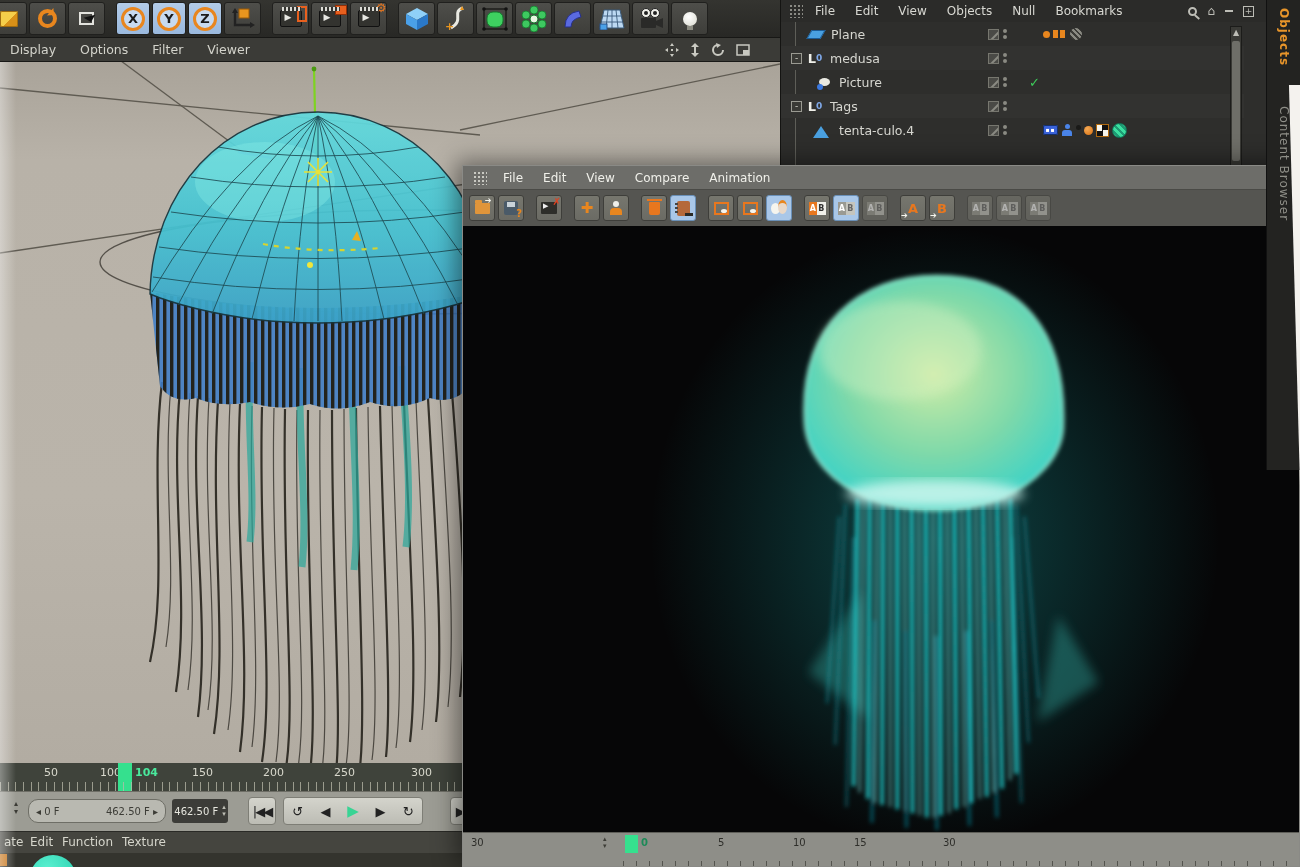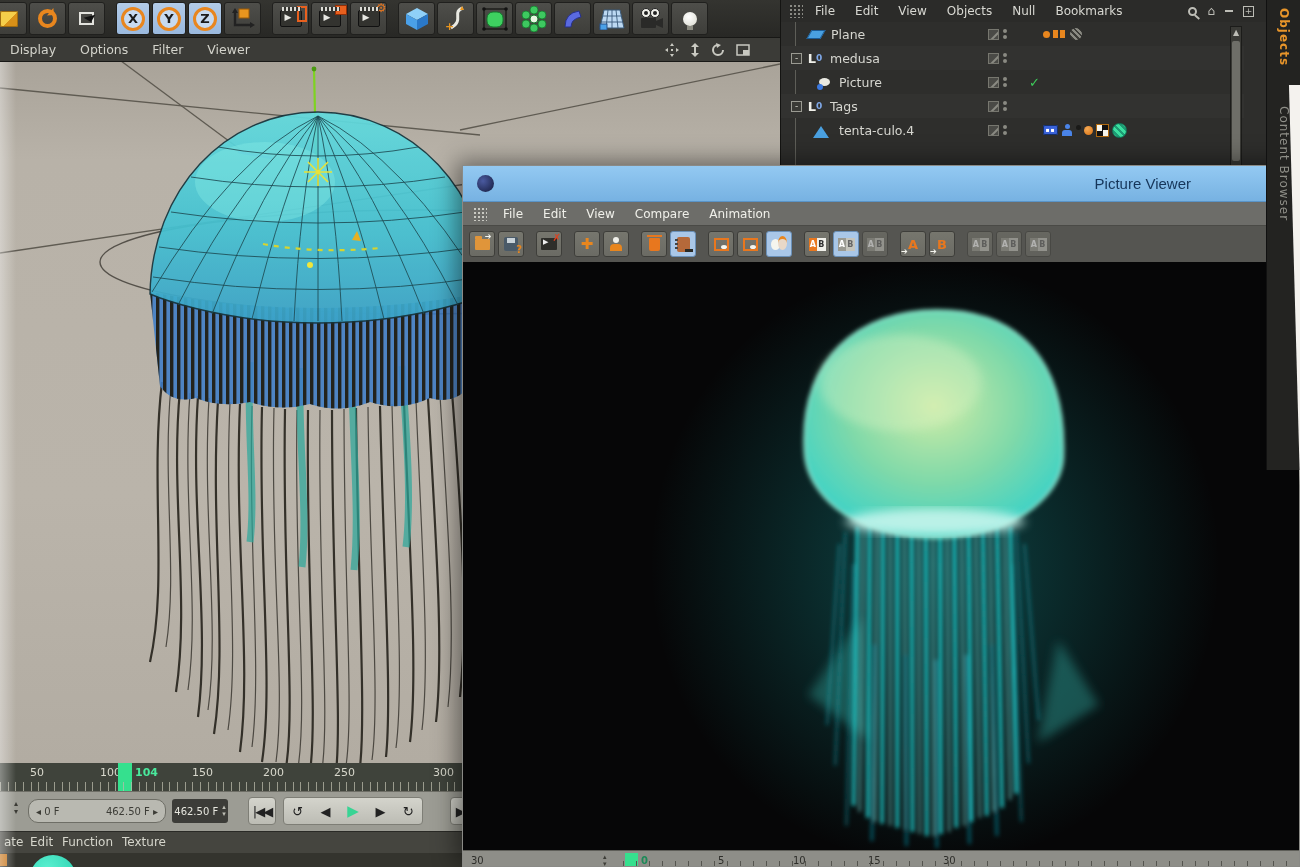--- a/index.html
+++ b/index.html
@@ -183,21 +183,21 @@
   .g-eggs::after { content:""; position:absolute; right:0; bottom:0; width:9px; height:11px; border-radius:50%; background:#e8d8c8; border-top:3px solid #e8861e; }
   .g-ab { width:17px; height:13px; display:flex; font-size:8px; font-weight:bold; line-height:13px; }
   .g-ab .a { flex:1; background:#e8771e; color:#fff; text-align:center; }
   .g-ab .b { flex:1; background:#f0f0ea; color:#333; text-align:center; }
   .g-ab.gray .a { background:#9a9a92; } .g-ab.gray .b { background:#c5c5bd; color:#666; }
   .g-letter { font-size:13px; font-weight:bold; color:#e8771e; position:relative; }
   .g-letter::after { content:"➔"; position:absolute; left:-7px; bottom:-4px; font-size:8px; color:#f5f5ee; }
 
   .pv-canvas { flex:1; background:#060607; position:relative; overflow:hidden; }
   .pv-canvas svg { display:block; width:100%; height:100%; }
-  .pv-bottom { height:16px; background:#8e8e88; border-top:1px solid #5e5e58; position:relative; font-size:10px; color:#2e2e2a; overflow:hidden; }
+  .pv-bottom { height:34px; background:#8e8e88; border-top:1px solid #5e5e58; position:relative; font-size:10px; color:#2e2e2a; overflow:hidden; }
   .pv-bottom .ticks { position:absolute; left:160px; right:0; bottom:0; height:5px;
     background:repeating-linear-gradient(90deg,#55554f 0 1px, transparent 1px 13px); }
   .pvb-start { position:absolute; left:8px; top:4px; }
   .pvb-spin { position:absolute; left:140px; top:3px; font-size:7px; line-height:1; display:flex; flex-direction:column; color:#3c3c36; }
   .pvb-ph { position:absolute; left:162px; top:2px; width:13px; height:18px; background:#35e08e; }
   .pvb-phlabel { position:absolute; left:178px; top:4px; color:#1d8a58; font-weight:bold; }
   .pvb-tick { position:absolute; top:4px; }
 </style>
 </head>
 <body>
@@ -534,26 +534,26 @@
         <path d="M308,100 L328,120 M328,100 L308,120 M318,96 L318,124 M304,110 L332,110" stroke="#e8e23a" stroke-width="1.6"></path>
         <path d="M263,182 Q318,192 380,186" stroke="#d8d42e" stroke-width="2.2" fill="none" stroke-dasharray="5 6"></path>
         <circle cx="310" cy="203" r="3" fill="#f0e63a"></circle>
         <path d="M352,178 l5,-9 4,10 z" fill="#e8b020"></path>
       </g>
     </svg>
   </div>
   <div class="left-glare"></div>
 
   <div class="timeline">
-    <span class="tl-label" style="left:30px">50</span>
+    <span class="tl-label" style="left:44px">50</span>
     <span class="tl-label" style="left:100px">100</span>
     <span class="tl-label" style="left:192px">150</span>
     <span class="tl-label" style="left:263px">200</span>
     <span class="tl-label" style="left:334px">250</span>
-    <span class="tl-label" style="left:433px">300</span>
+    <span class="tl-label" style="left:411px">300</span>
     <div class="tl-playhead"></div>
     <span class="tl-playhead-label">104</span>
     <div class="ticks"></div>
   </div>
 
   <div class="transport">
     <span class="spin">
         <span>▴</span>
         <span>▾</span>
       </span>
@@ -584,24 +584,20 @@
     <span class="bm-item" style="left:30px">Edit</span>
     <span class="bm-item" style="left:62px">Function</span>
     <span class="bm-item" style="left:122px">Texture</span>
   </div>
   <div class="material-strip">
     <span class="mat-sliver"></span>
     <span class="mat-ball"></span>
   </div>
 
   <div class="pv-window">
-    <div class="pv-titlebar">
-      <span class="pv-appicon"></span>
-      <span class="pv-title">Picture Viewer</span>
-    </div>
     <div class="pv-menubar">
       <span class="grip"></span>
       <span>File</span>
       <span>Edit</span>
       <span>View</span>
       <span>Compare</span>
       <span>Animation</span>
     </div>
     <div class="pv-toolbar">
       <div class="pvbtn">
@@ -724,20 +720,20 @@
     <div class="pv-bottom">
       <span class="pvb-start">30</span>
       <span class="pvb-spin">
           <span>▴</span>
           <span>▾</span>
         </span>
       <span class="pvb-ph"></span>
       <span class="pvb-phlabel">0</span>
       <span class="pvb-tick" style="left:255px">5</span>
       <span class="pvb-tick" style="left:330px">10</span>
-      <span class="pvb-tick" style="left:405px">15</span>
+      <span class="pvb-tick" style="left:391px">15</span>
       <span class="pvb-tick" style="left:480px">30</span>
       <span class="ticks"></span>
     </div>
   </div>
 
   <div class="photo-glare"></div>
 </div>
 
 </body></html>

